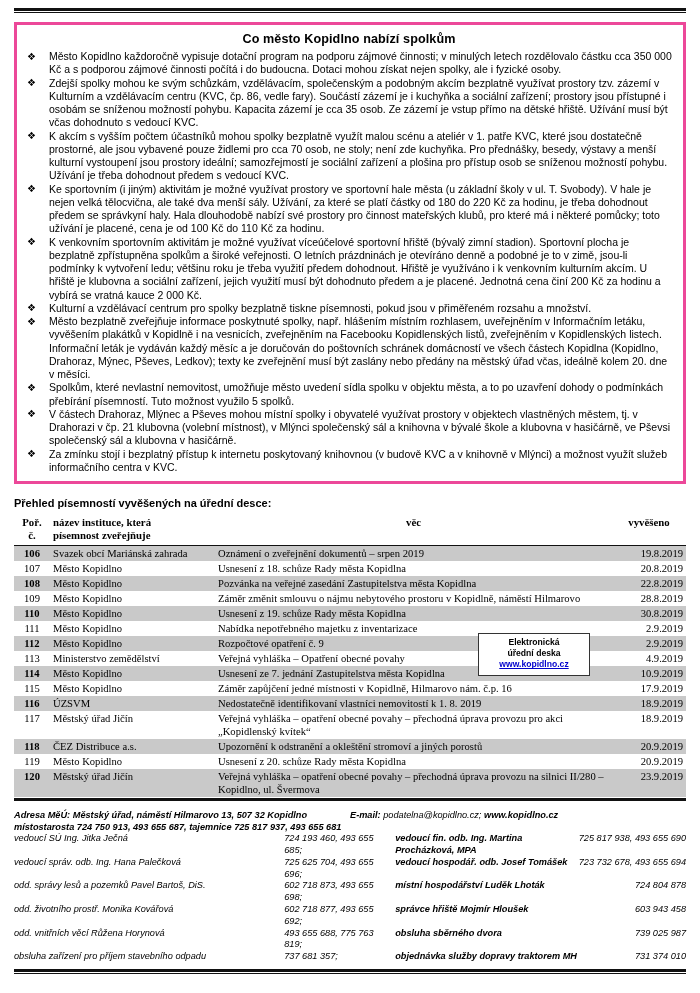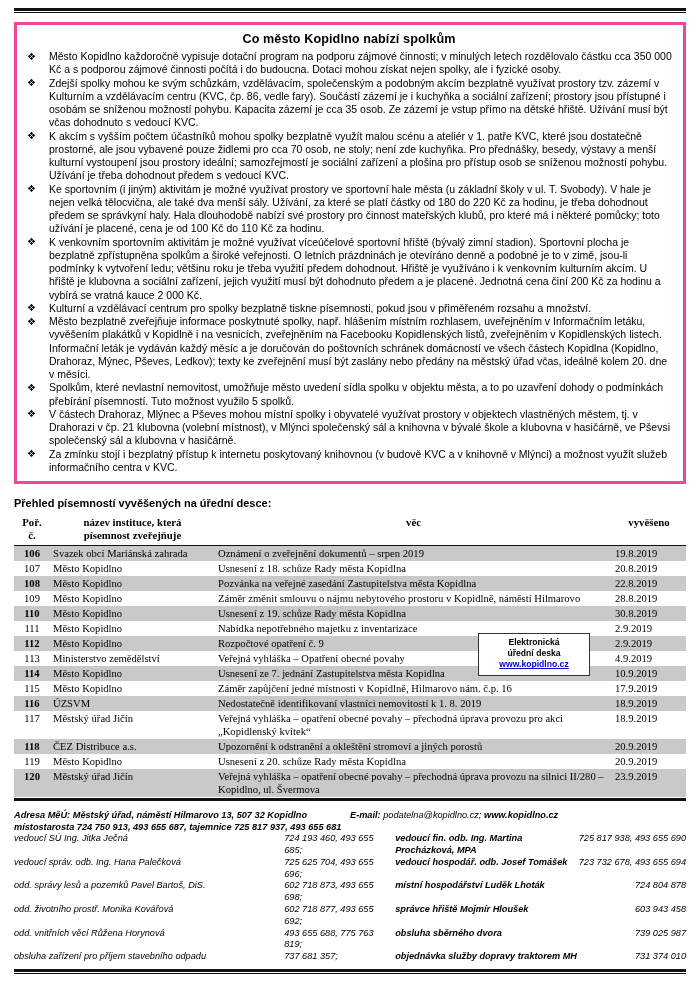--- a/index.html
+++ b/index.html
@@ -93,23 +93,23 @@
   table.notices tbody td {
     padding: 1px 3px 1px 3px;
     vertical-align: top;
     line-height: 13px;
   }
   tr.shaded td { background: #c9c9c9; }
   td.c-num   { width: 36px;  text-align: center; font-weight: normal; }
   tr.shaded td.c-num { font-weight: bold; }
   td.c-inst  { width: 165px; }
   td.c-thing { }
-  td.c-date  { width: 74px; white-space: nowrap; margin-top: 7px; }
+  td.c-date  { width: 74px; text-align: right; white-space: nowrap; margin-top: 7px; }
   th.h-num   { width: 36px;  text-align: center; }
-  th.h-inst  { width: 165px; text-align: center; }
+  th.h-inst  { width: 165px; text-align: left; }
   th.h-thing { text-align: center; }
   th.h-date  { width: 74px;  text-align: center; }
   .table-bottom-rule {
     border-top: 2.2px solid #111;
     border-bottom: 1px solid #111;
     height: 3px;
     margin-top: 1px;
   }
 
   

